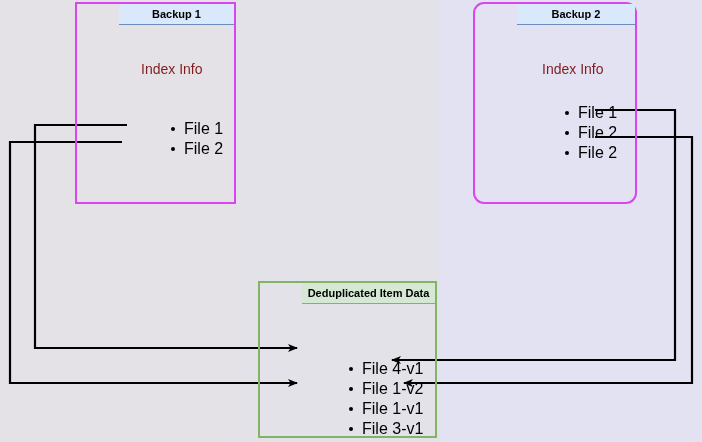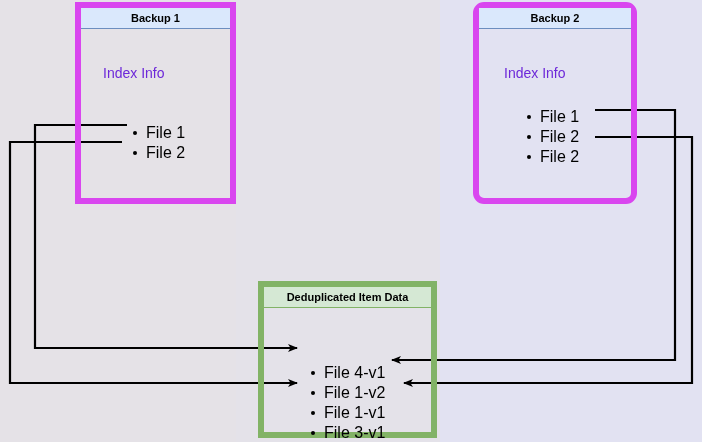--- a/index.html
+++ b/index.html
@@ -39,22 +39,23 @@
     position: absolute;
     left: 0;
     top: 0;
     width: 702px;
     height: 442px;
     overflow: visible;
   }
   .node {
     position: absolute;
     box-sizing: border-box;
-    border: 6px solid #d946ef;
+    border: 2px solid #d946ef;
     background: transparent;
+    padding-left: 42px;
   }
   .node-header {
     box-sizing: border-box;
     height: 21px;
     line-height: 20px;
     text-align: center;
     font-size: 11px;
     font-weight: bold;
     color: #000000;
     border-bottom: 1px solid #6c8ebf;
@@ -69,21 +70,21 @@
     background: #d5e8d4;
     border-bottom-color: #82b366;
   }
   .node-body {
     position: relative;
     height: calc(100% - 21px);
   }
   .subtitle {
     position: absolute;
     font-size: 14px;
-    color: #6d28d9;
+    color: #7f1d1d;
     white-space: nowrap;
   }
   .bullet-list {
     position: absolute;
     margin: 0;
     padding: 0;
     list-style: none;
   }
   .bullet-list li {
     position: relative;

